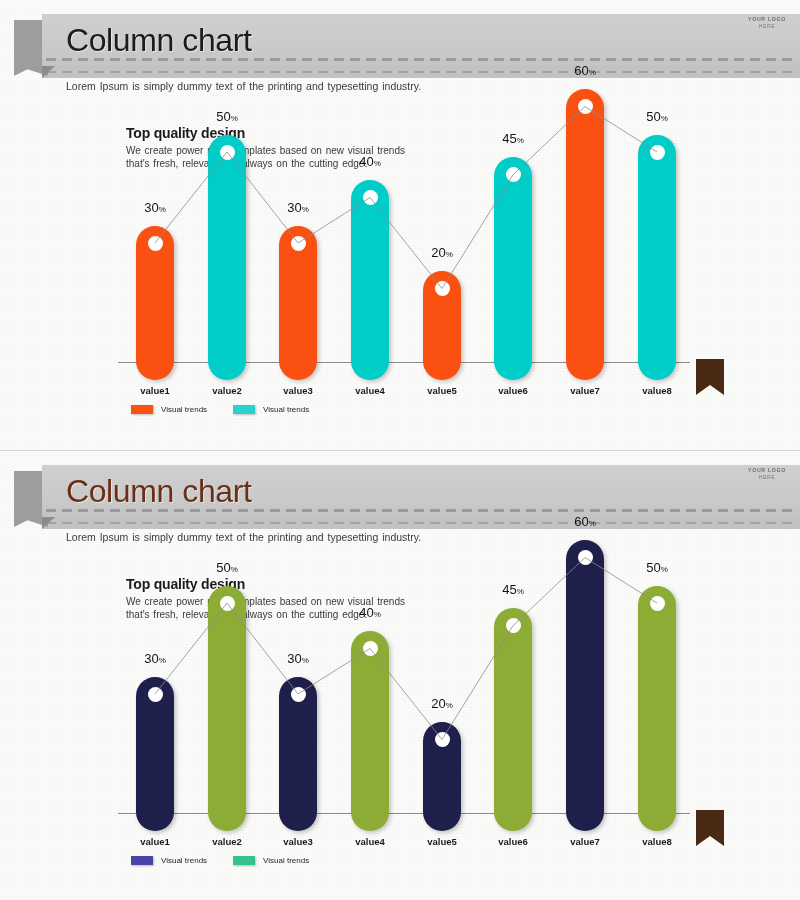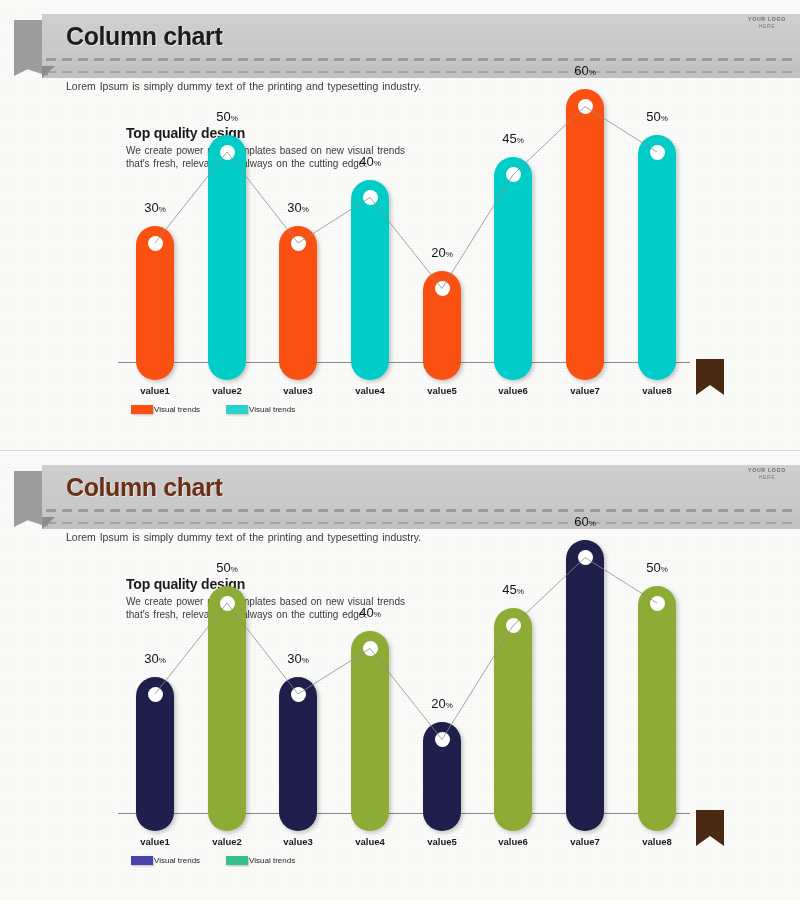--- a/index.html
+++ b/index.html
@@ -69,22 +69,22 @@
   }
   .ribbon-under-dashes {
     position: absolute;
     left: 46px; top: 57px;
     width: 750px; height: 2px;
     background-image: repeating-linear-gradient(90deg,#a3a3a3 0 10px, transparent 10px 16px);
   }
   .slide-title {
     position: absolute;
     left: 66px; top: 22px;
-    font-size: 25px;
-    font-weight: bold;
+    font-size: 32px;
+    font-weight: normal;
     letter-spacing: -0.4px;
     color: #1c1c1c;
     text-shadow: 1px 1px 0 rgba(255,255,255,.5);
   }
   .slide.second .slide-title { color: #6a3017; }
 
   .logo {
     position: absolute;
     right: 14px; top: 16px;
     text-align: center;
@@ -169,21 +169,21 @@
   .bookmark {
     position: absolute;
     width: 28px; height: 36px;
     background: #4a2a13;
     clip-path: polygon(0 0, 100% 0, 100% 100%, 50% 72%, 0 100%);
     box-shadow: 1px 1px 3px rgba(0,0,0,.25);
   }
 
   
   .legend { position: absolute; display: flex; gap: 26px; align-items: center; }
-  .legend-item { display: flex; align-items: center; gap: 1px; }
+  .legend-item { display: flex; align-items: center; gap: 8px; }
   .legend-swatch {
     width: 22px; height: 9px;
     box-shadow: 1px 1px 2px rgba(0,0,0,.25);
   }
   .legend-label { font-size: 8px; color: #1e1e1e; }
 </style>
 </head>
 <body>
 
 <div id="root">

